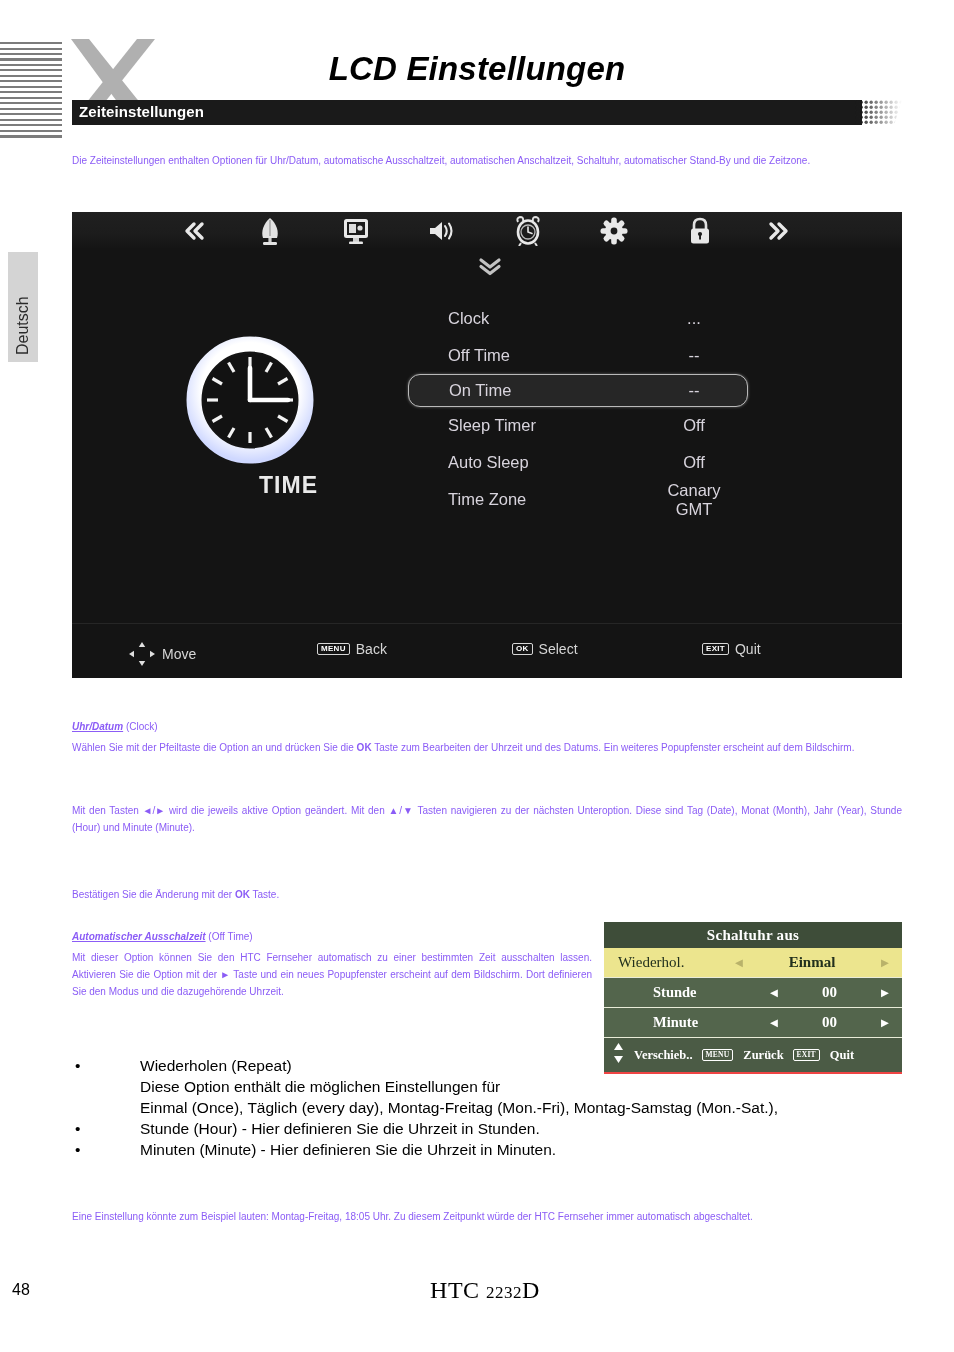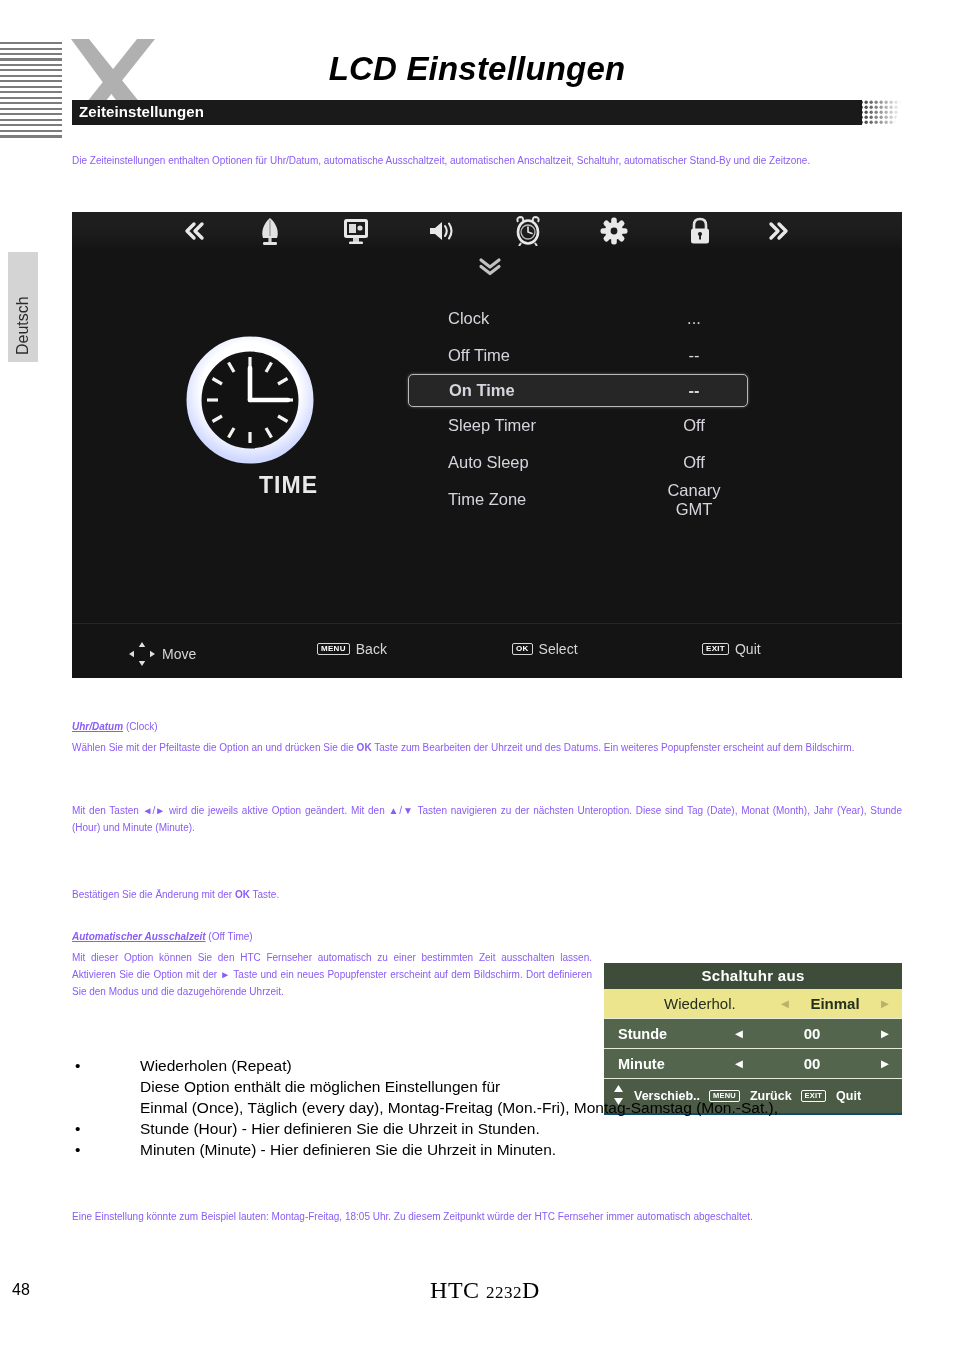--- a/index.html
+++ b/index.html
@@ -192,24 +192,23 @@
     position: relative;
     height: 37px;
     display: flex;
     align-items: center;
     padding: 0 8px;
     box-sizing: border-box;
   }
   .menu-row.selected {
     background: #262626;
     border: 1px solid #b9b9b9;
-    border-radius: 5px;
+    border-radius: 12px;
     box-shadow: 0 0 3px rgba(255,255,255,.35);
     height: 33px;
-    font-weight: bold;
   }
   .menu-label {
     font-size: 16.5px;
     color: #d8d4dd;
     flex: 0 0 auto;
     width: 200px;
     font-family: "Liberation Sans", sans-serif;
     margin-left: 32px;
   }
   .menu-value {
@@ -257,24 +256,23 @@
     color: #e0e0e0;
   }
 
   
   .osd {
     position: absolute;
     left: 604px;
     top: 922px;
     width: 298px;
     height: 152px;
-    background: #0c4a6e;
-    font-family: Liberation Sans, sans-serif;
+    background: #ef4444;
+    font-family: Liberation Serif, serif;
     overflow: hidden;
-    margin-top: 41px;
   }
   .osd-title {
     height: 26px;
     line-height: 26px;
     text-align: center;
     color: #ffffff;
     font-size: 15px;
     font-weight: bold;
     background: #3e4d39;
     letter-spacing: .3px;
@@ -282,25 +280,25 @@
   .osd-row {
     height: 30px;
     display: flex;
     align-items: center;
     border-bottom: 1.5px solid #e9ecd8;
     box-sizing: border-box;
   }
   .osd-row.hl {
     background: #ece58e;
     color: #22301d;
-    padding-left: 46px;
   }
   .osd-row.norm {
     background: #53654c;
     color: #ffffff;
+    padding-left: 35px;
   }
   .osd-row-label {
     flex: 0 0 auto;
     width: 118px;
     padding-left: 14px;
     font-size: 14.5px;
     font-weight: bold;
     box-sizing: border-box;
   }
   .osd-row.hl .osd-row-label { font-weight: normal; font-size:15px; }

